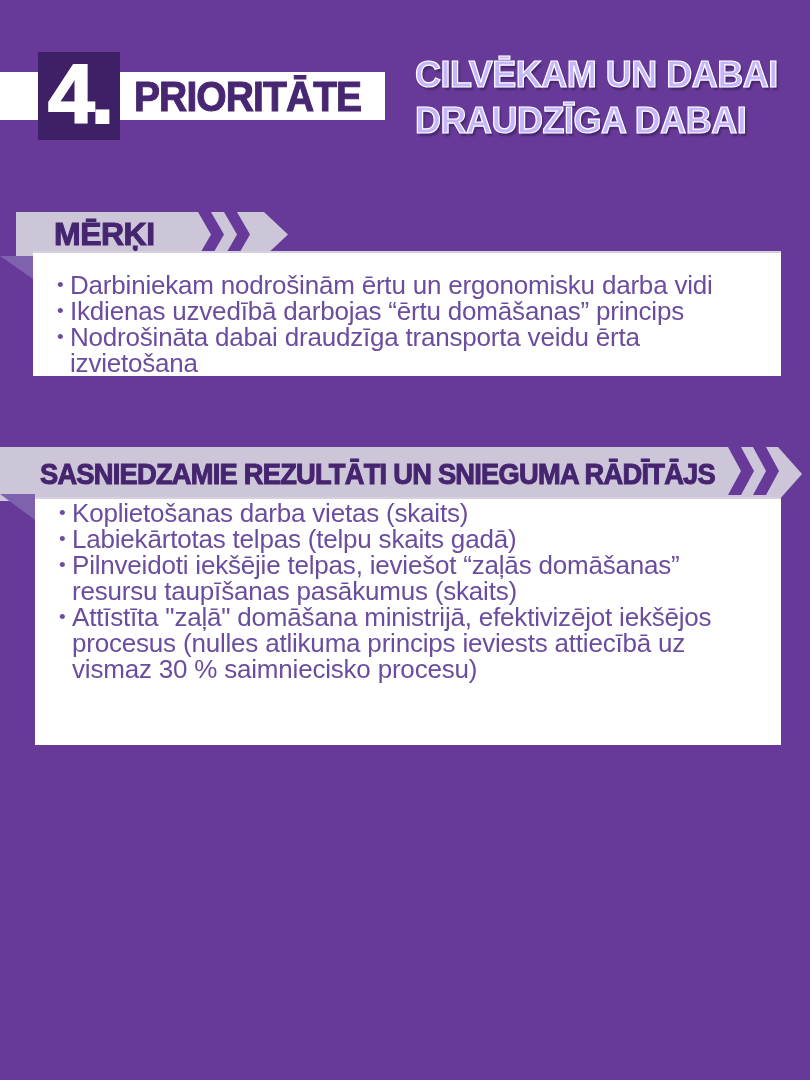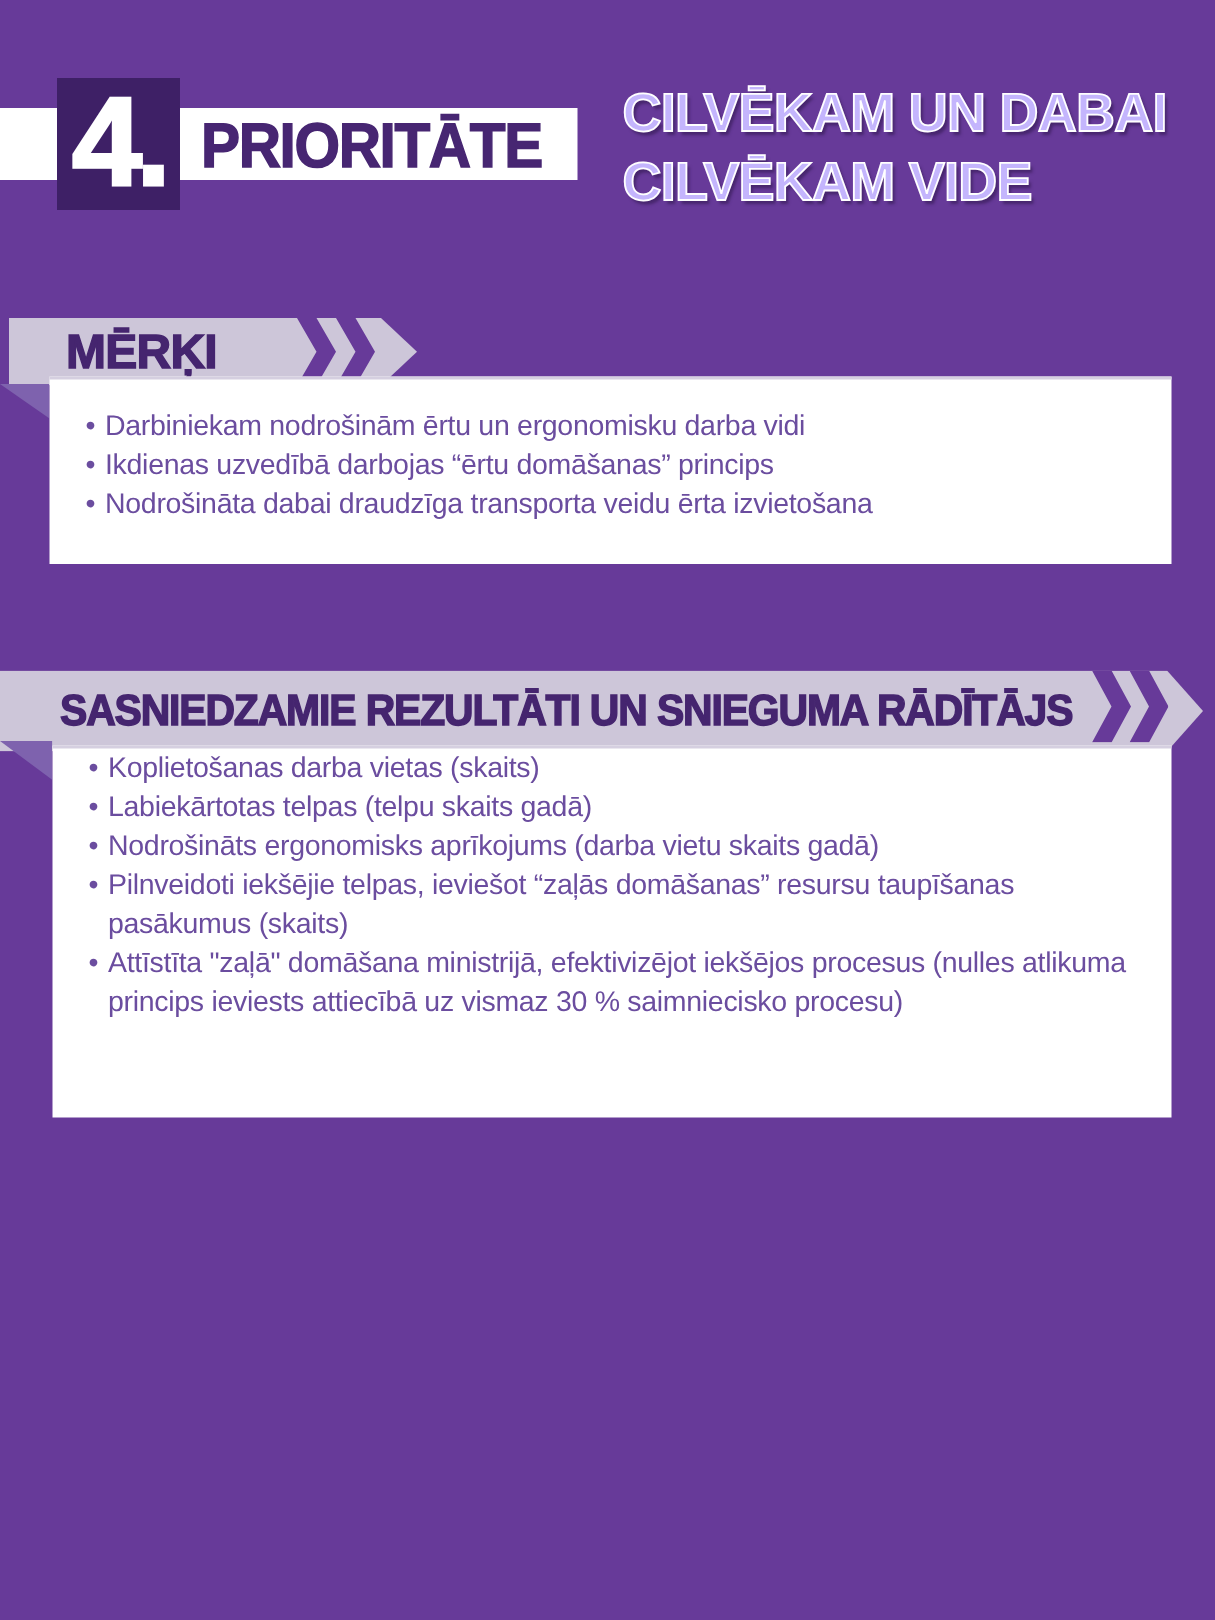--- a/index.html
+++ b/index.html
@@ -49,21 +49,21 @@
     text-shadow:2px 3px 2px rgba(45,22,75,.55);
     -webkit-text-stroke:1.2px #fff;
   }
 
   
   .banner{
     position:absolute;background:var(--lavender);
     display:flex;align-items:center;
   }
   .banner-1{
-    left:6px;top:212px;width:272px;height:45px;
+    left:16px;top:212px;width:272px;height:45px;
     clip-path:polygon(0 0,248px 0,272px 50%,248px 100%,0 100%);
     text-align:right;
   }
   .banner-2{
     left:0;top:447px;width:802px;height:54px;
     clip-path:polygon(0 0,778px 0,802px 50%,778px 100%,0 100%);
   }
   .banner .banner-text{
     font-weight:bold;color:var(--heading-dark);
     -webkit-text-stroke:1px var(--heading-dark);
@@ -95,21 +95,21 @@
 
   
   .card{
     position:absolute;background:var(--white);
     border-top:2px solid #d5cfe0;box-sizing:border-box;
   }
   .card-1{left:33px;top:251px;width:748px;height:125px;}
   .card-2{left:35px;top:497px;width:746px;height:248px;}
   .card ul{
     list-style:none;margin:0;padding:0 12px 0 24px;
-    color:var(--body-text);font-size:19px;line-height:26px;
+    color:var(--body-text);font-size:26px;line-height:26px;
     letter-spacing:-.2px;
   }
   .card-1 ul{margin-top:19px;}
   .card-2 ul{margin-top:1px;}
   .card li{position:relative;padding-left:13px;}
   .card li::before{
     content:"\2022";position:absolute;left:0;top:0;
     font-size:19px;color:var(--body-text);
   }
 </style>
@@ -119,21 +119,21 @@
 <div class="canvas">
 
   <div class="label-band">
     <span class="label-text">PRIORITĀTE</span>
   </div>
   <div class="num-box">
     <span class="num">4.</span>
   </div>
   <div class="page-title">
     <div>CILVĒKAM UN DABAI</div>
-    <div>CILVĒKAM VIDE</div>
+    <div>DRAUDZĪGA DABAI</div>
   </div>
 
   <div class="banner banner-1">
     <span class="banner-text">MĒRĶI</span>
   </div>
   <div class="chev-gap chev-1a"></div>
   <div class="chev-gap chev-1b"></div>
   <div class="fold fold-1"></div>
   <div class="card card-1">
     <ul>
@@ -146,19 +146,18 @@
   <div class="banner banner-2">
     <span class="banner-text">SASNIEDZAMIE REZULTĀTI UN SNIEGUMA RĀDĪTĀJS</span>
   </div>
   <div class="chev-gap chev-2a"></div>
   <div class="chev-gap chev-2b"></div>
   <div class="fold fold-2"></div>
   <div class="card card-2">
     <ul>
       <li>Koplietošanas darba vietas (skaits)</li>
       <li>Labiekārtotas telpas (telpu skaits gadā)</li>
-      <li>Nodrošināts ergonomisks aprīkojums (darba vietu skaits gadā)</li>
       <li>Pilnveidoti iekšējie telpas, ieviešot “zaļās domāšanas” resursu taupīšanas pasākumus (skaits)</li>
       <li>Attīstīta "zaļā" domāšana ministrijā, efektivizējot iekšējos procesus (nulles atlikuma princips ieviests attiecībā uz vismaz 30 % saimniecisko procesu)</li>
     </ul>
   </div>
 
 </div>
 
 </body></html>

